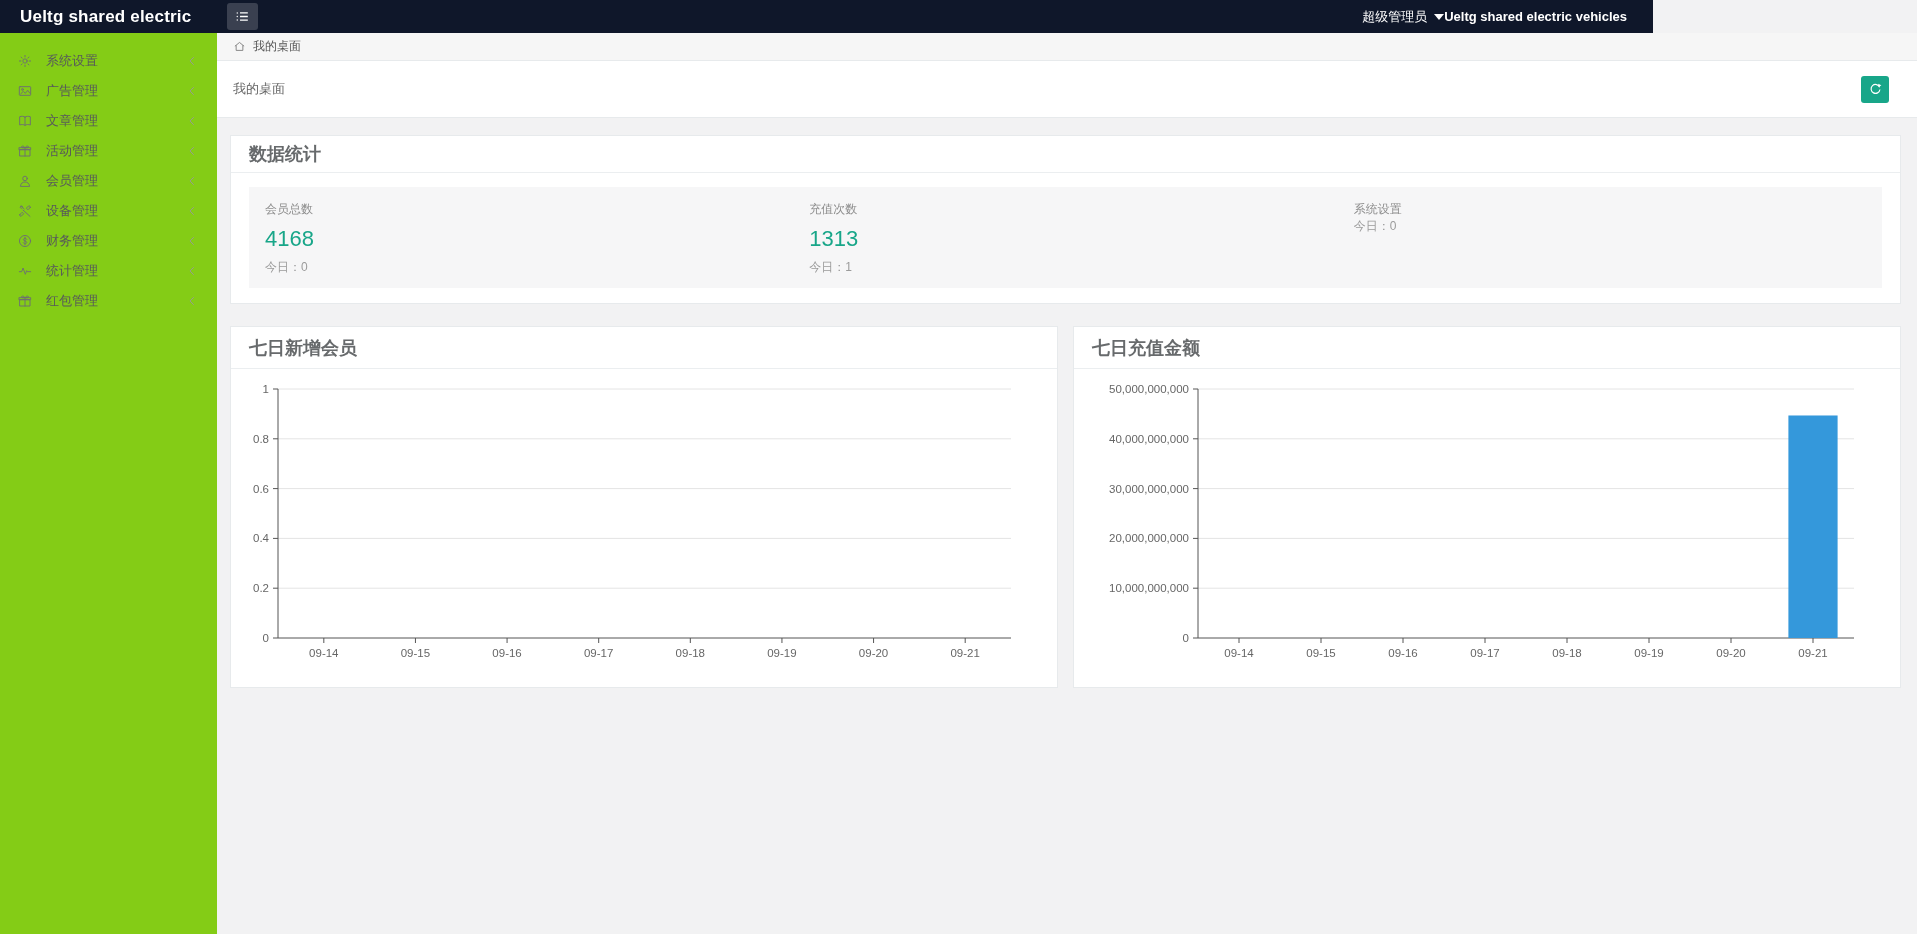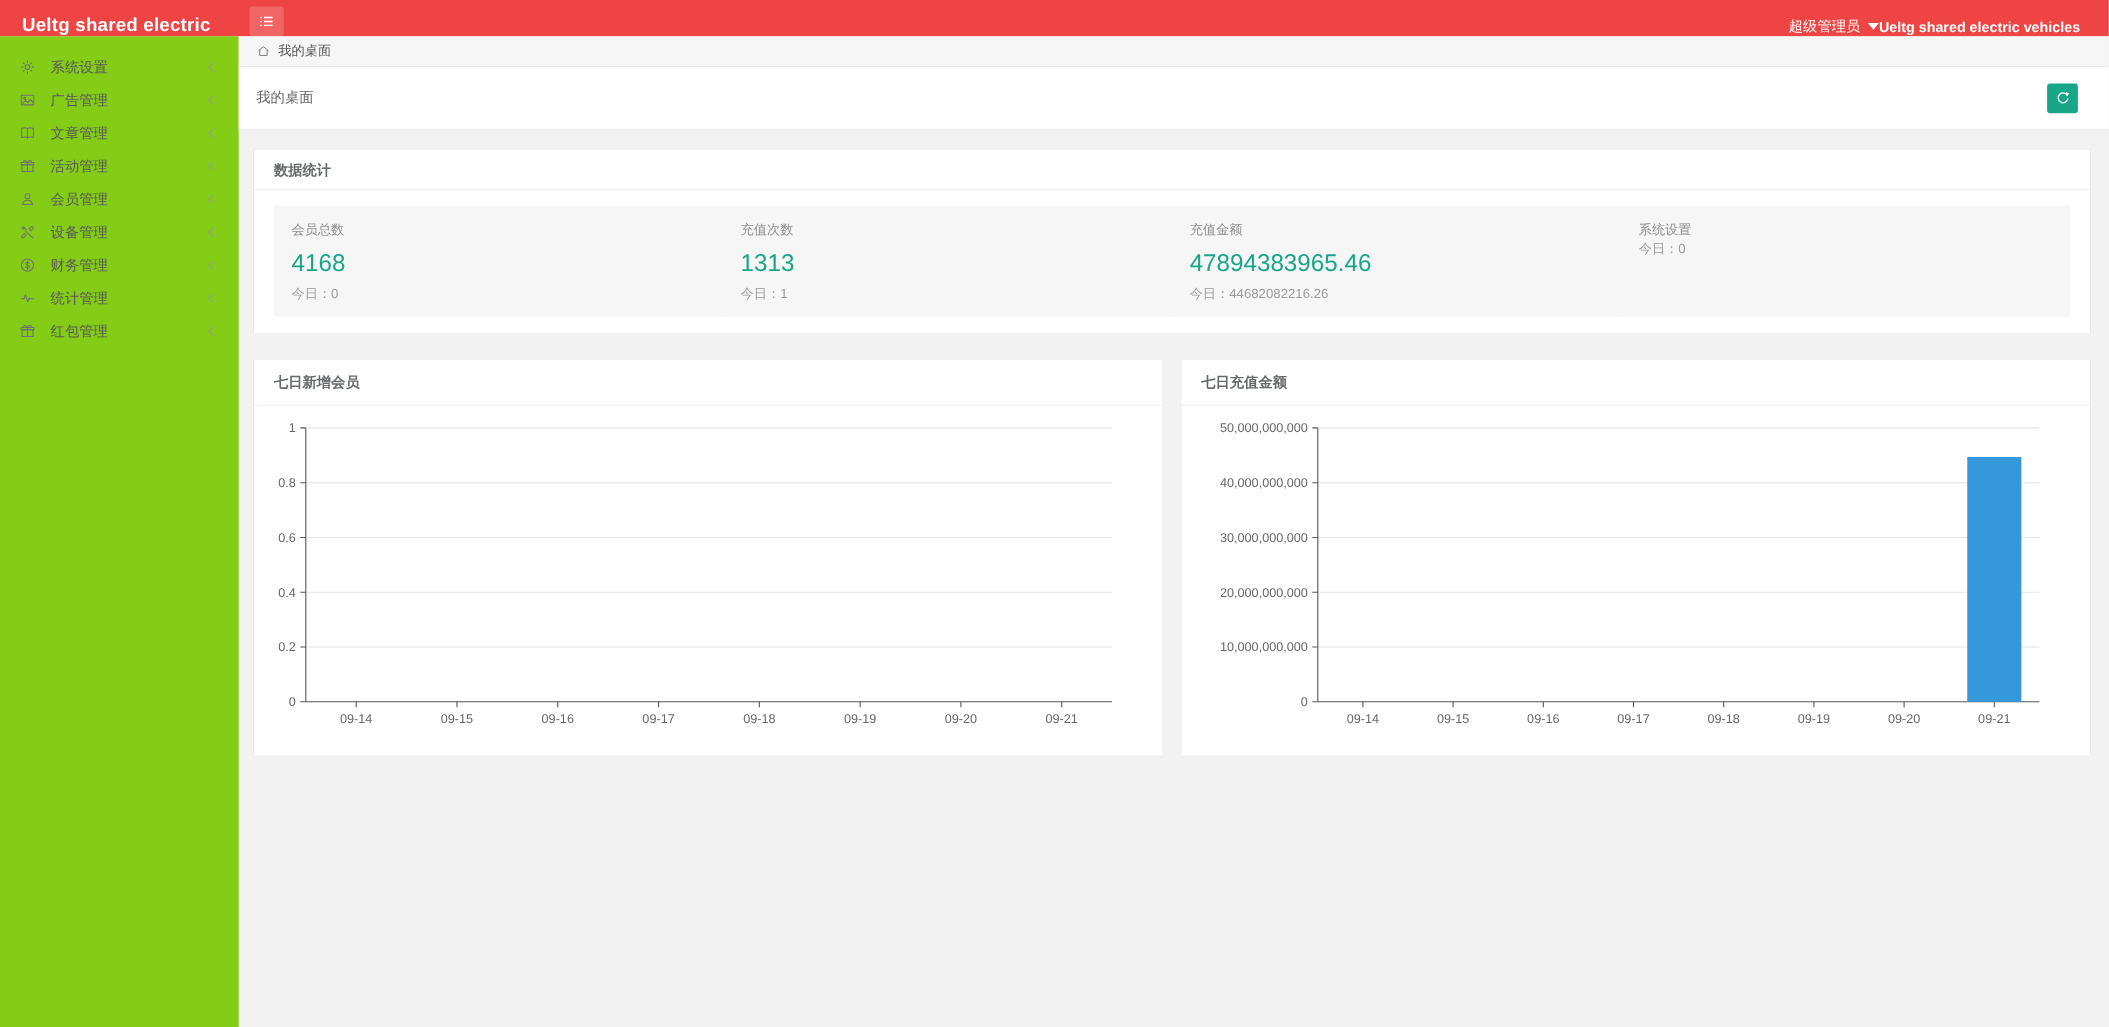--- a/index.html
+++ b/index.html
@@ -1,19 +1,19 @@
 <!DOCTYPE html>
 <html><head>
 <meta charset="utf-8">
 <style>
   *{box-sizing:border-box;margin:0;padding:0}
   html,body{width:1917px;height:934px}
   body{background:#f2f2f3;font-family:"Liberation Sans","DejaVu Sans",sans-serif;overflow:hidden}
   
-  .header{position:absolute;top:0;left:0;width:1917px;height:33px;background:#ef4444;display:flex;align-items:flex-end;color:#fff}
+  .header{position:absolute;top:0;left:0;width:1653px;height:33px;background:#0f172a;display:flex;align-items:center;color:#fff}
   .app-title{flex:none;width:217px;padding-left:20px;font-size:17px;font-weight:bold;letter-spacing:.2px}
   .menu-btn{margin-left:10px;width:31px;height:27px;background:rgba(255,255,255,.18);border:none;border-radius:3px;display:flex;align-items:center;justify-content:center;color:#fff;cursor:pointer}
   .menu-btn svg{width:17px;height:17px}
   .header-right{margin-left:auto;display:flex;align-items:center;padding-right:26px;font-size:13px}
   .role{display:flex;align-items:center;gap:7px;cursor:pointer;font-weight:500}
   .caret{width:0;height:0;border-left:5px solid transparent;border-right:5px solid transparent;border-top:6px solid #fff}
   .org{font-weight:bold}
   
   .sidebar{position:absolute;top:33px;left:0;width:217px;height:901px;background:#84cc16;padding-top:13px}
   .side-item{height:30px;display:flex;align-items:center;padding:0 18px 0 17px;color:#57595b;font-size:13px;cursor:pointer}
@@ -23,21 +23,21 @@
   .side-item .chev{width:14px;height:14px;color:#999;display:inline-flex}
   
   .main{position:absolute;top:33px;left:217px;width:1700px;height:901px}
   .breadcrumb-bar{height:28px;background:#f6f6f6;border-bottom:1px solid #e7eaec;display:flex;align-items:center;padding-left:16px;font-size:12px;color:#555;gap:7px}
   .home-ico{width:13px;height:13px;color:#777;display:inline-flex}
   .desk-bar{height:57px;background:#fff;border-bottom:1px solid #e7eaec;display:flex;align-items:center;justify-content:space-between;padding:0 28px 0 16px;font-size:13px;color:#666}
   .refresh-btn{width:28px;height:27px;background:#18a689;border:none;border-radius:3px;color:#fff;display:flex;align-items:center;justify-content:center;cursor:pointer}
   .refresh-btn svg{width:15px;height:15px}
   .content{padding:17px 16px 0 13px}
   .panel{background:#fff;border:1px solid #e7eaec}
-  .panel-title{padding:0 18px;font-size:13px;color:#676a6c;font-weight:600;border-bottom:1px solid #ebeef0}
+  .panel-title{padding:0 18px;font-size:18px;color:#676a6c;font-weight:600;border-bottom:1px solid #ebeef0}
   .panel-title.sm{height:37px;line-height:37px}
   .panel-title.lg{height:42px;line-height:42px}
   .stats-body{padding:14px 18px 15px}
   .cards{display:flex;}
   .card{flex:1;background:#f6f6f7;padding:14px 16px 12px}
   .card-label{font-size:12px;color:#8d8d8d}
   .card-value{font-size:22px;color:#18a689;margin:8px 0 7px;font-weight:400}
   .card-today{font-size:12px;color:#9b9b9b}
   .charts-row{display:flex;gap:15px;margin-top:22px}
   .chart-panel{flex:1}
@@ -238,25 +238,20 @@
         <div class="cards" id="stat-cards">
             <div class="card">
               <div class="card-label">会员总数</div>
               <div class="card-value">4168</div>
               <div class="card-today">今日：0</div>
             </div>
             <div class="card">
               <div class="card-label">充值次数</div>
               <div class="card-value">1313</div>
               <div class="card-today">今日：1</div>
-            </div>
-            <div class="card">
-              <div class="card-label">充值金额</div>
-              <div class="card-value">47894383965.46</div>
-              <div class="card-today">今日：44682082216.26</div>
             </div>
             <div class="card">
               <div class="card-label">系统设置</div>
               <div class="card-today">今日：0</div>
             </div>
           </div>
       </div>
     </div>
 
     <div class="charts-row">

